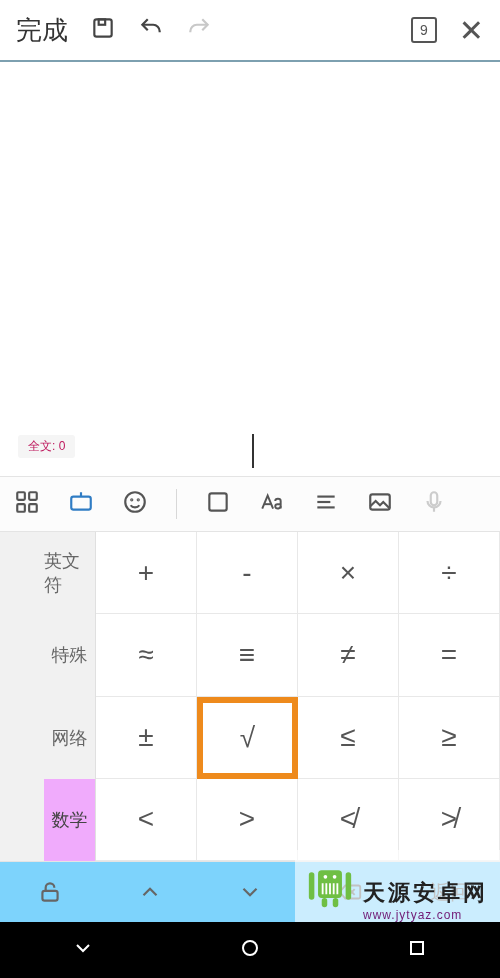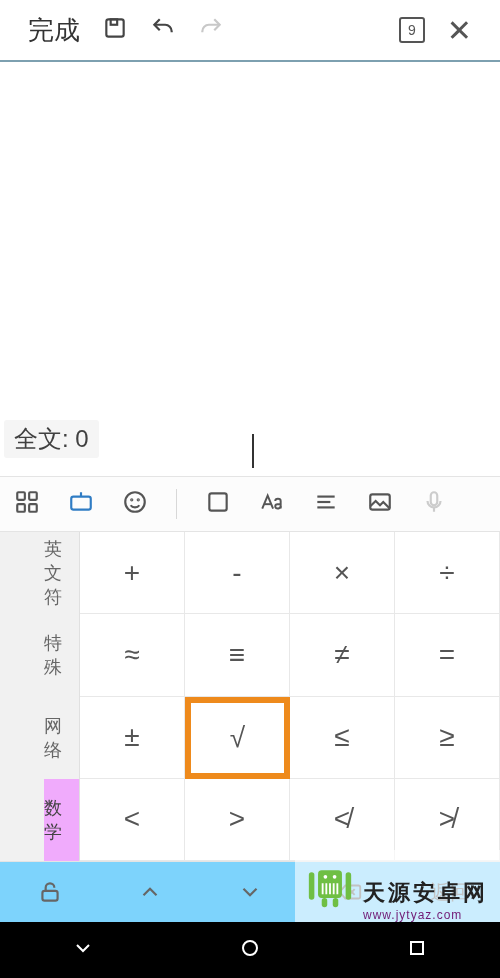--- a/index.html
+++ b/index.html
@@ -1,44 +1,44 @@
 <!DOCTYPE html>
 <html><head>
 <meta charset="utf-8">
 <style>
   * { box-sizing: border-box; margin: 0; padding: 0; }
   html, body { width: 500px; height: 978px; font-family: sans-serif; background: #fff; overflow: hidden; }
   .root { width: 500px; height: 978px; display: flex; flex-direction: column; position: relative; }
 
   
-  .toolbar { height: 60px; display: flex; align-items: center; padding: 0 28px; gap: 22px; }
+  .toolbar { height: 60px; display: flex; align-items: center; padding: 0 16px; gap: 22px; }
   .toolbar .done { font-size: 26px; color: #333; }
   .toolbar .spacer { flex: 1; }
   .tb-icon { width: 26px; height: 26px; color: #444; }
   .tb-icon.dim { color: #c8c8c8; }
   .page-badge { width: 26px; height: 26px; border: 2px solid #555; border-radius: 3px; display: flex; align-items: center; justify-content: center; font-size: 14px; color: #555; }
   .close-x { font-size: 30px; color: #555; font-weight: 300; }
 
   
   .blue-line { height: 2px; background: #7da0b0; }
 
   
   .editor { flex: 1; position: relative; background: #fff; }
-  .counter { position: absolute; left: 4px; bottom: 18px; font-size: 24px; color: #404040; background: #f5f5f5; padding: 3px 10px; border-radius: 3px; }
+  .counter { position: absolute; left: 18px; bottom: 18px; font-size: 12px; color: #be185d; background: #f5f5f5; padding: 3px 10px; border-radius: 3px; }
   .caret { position: absolute; left: 252px; bottom: 8px; width: 2px; height: 34px; background: #333; }
 
   
   .ime-tools { height: 56px; border-top: 1px solid #e4e4e4; border-bottom: 1px solid #e4e4e4; display: flex; align-items: center; padding: 0 14px; gap: 28px; background: #fcfcfc; }
   .ime-tools .sep { width: 1px; height: 30px; background: #d8d8d8; }
   .ime-tools svg { width: 26px; height: 26px; color: #555; }
   .ime-tools .active svg { color: #2f7cc4; }
 
   
   .sym-panel { display: flex; height: 330px; border-bottom: 1px solid #e4e4e4; }
-  .cat-col { width: 80px; background: #f1f1f1; display: flex; flex-direction: column; padding-left: 44px; }
+  .cat-col { width: 96px; background: #f1f1f1; display: flex; flex-direction: column; padding-left: 44px; }
   .cat-item { flex: 1; display: flex; align-items: center; justify-content: center; font-size: 18px; color: #666; background: #f1f1f1; border-right: 1px solid #e0e0e0; }
   .cat-item.sel { background: #f0abfc; color: #444; }
   .sym-grid { flex: 1; display: grid; grid-template-columns: repeat(4,1fr); grid-template-rows: repeat(4,1fr); }
   .sym-cell { border-right: 1px solid #e8e8e8; border-bottom: 1px solid #e8e8e8; display: flex; align-items: center; justify-content: center; font-size: 28px; color: #555; background: #fff; }
   .sym-cell.hl { border: 6px solid #ee8a1c; }
 
   
   .ime-bottom { height: 60px; display: flex; background: #7dd3fc; align-items: center; }
   .ime-bottom > div { flex: 1; display: flex; align-items: center; justify-content: center; }
   .ime-bottom svg { width: 26px; height: 26px; color: #666; }

